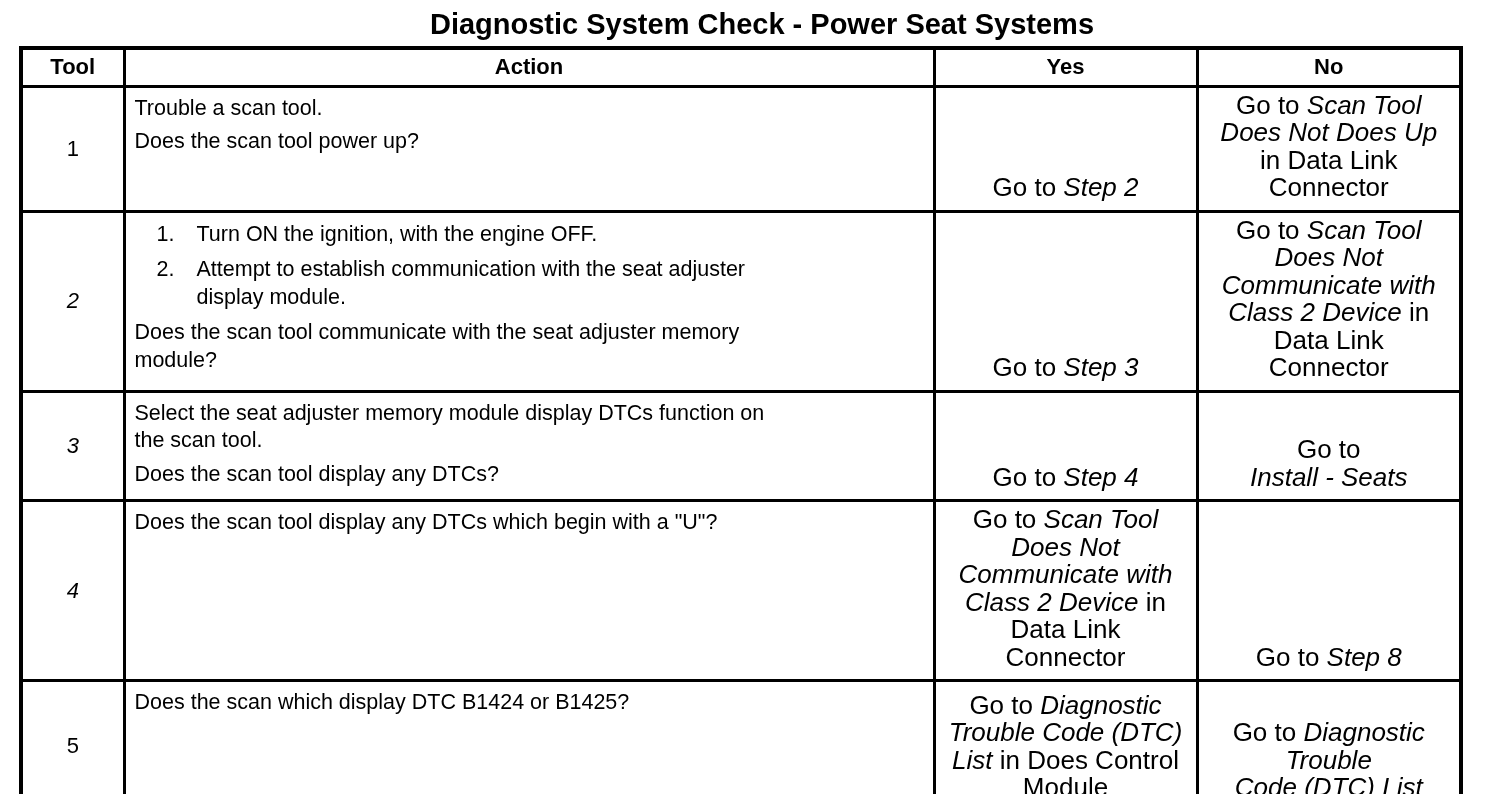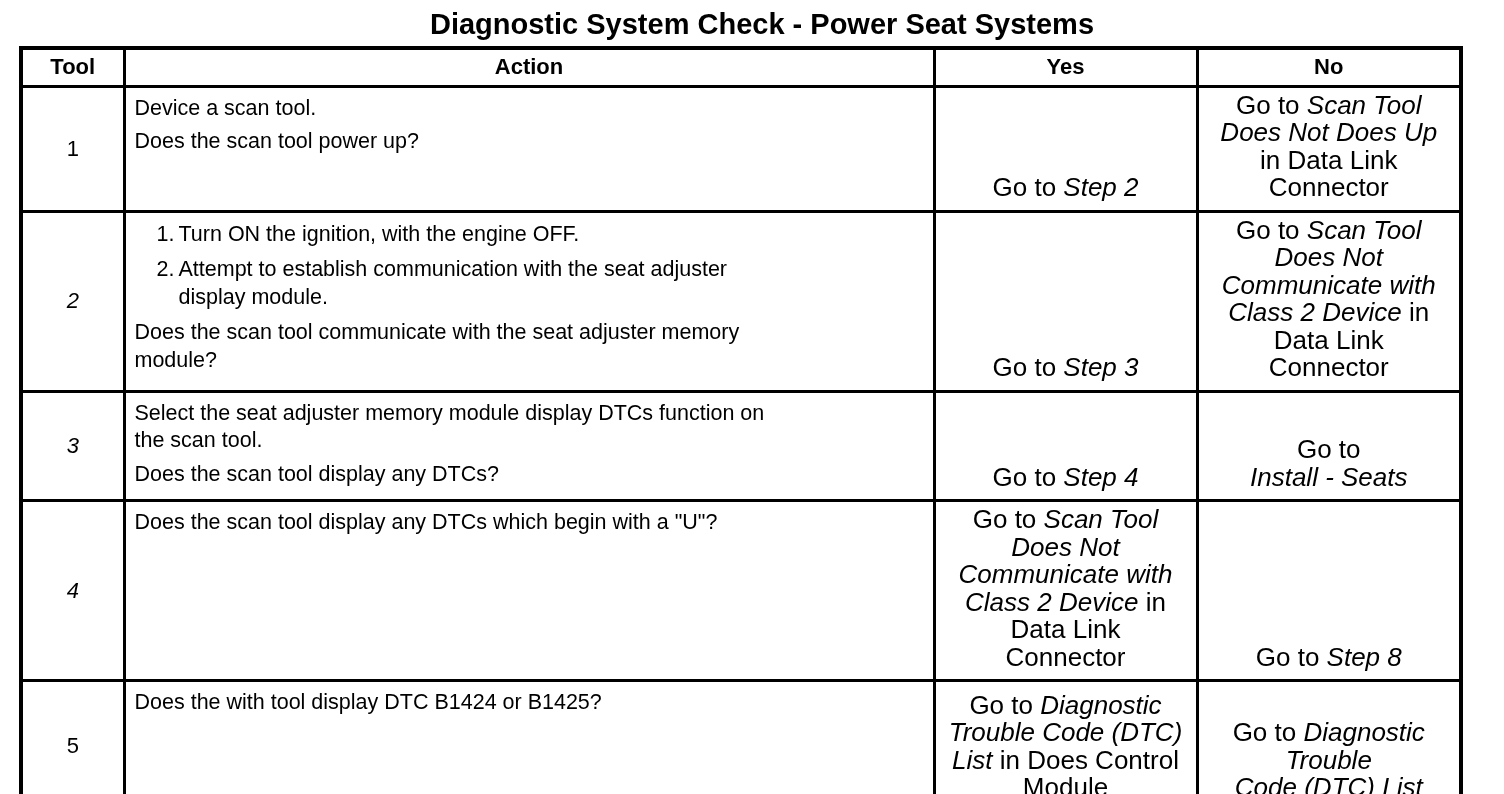--- a/index.html
+++ b/index.html
@@ -70,21 +70,21 @@
     display: flex;
     line-height: 27px;
     margin: 3px 0 8px 0;
   }
   .li-num {
     flex: none;
     width: 26px;
     margin-left: 14px;
     text-align: right;
   }
-  .li-text { margin-left: 4px; }
+  .li-text { margin-left: 22px; }
 
   td.col-yes, td.col-no {
     vertical-align: bottom;
     text-align: center;
     font-size: 26px;
     padding: 4px 6px 8px 6px;
   }
   .line { line-height: 27.5px; }
   em { font-style: italic; }
 </style>
@@ -107,21 +107,21 @@
           <th>Action</th>
           <th>Yes</th>
           <th>No</th>
         </tr>
     </thead>
     <tbody id="table-body">
         <tr>
           <td class="col-step">1</td>
           <td class="col-action">
             <div class="para">
-              <div class="line"><span>Device a scan tool.</span></div>
+              <div class="line"><span>Trouble a scan tool.</span></div>
             </div>
             <div class="para">
               <div class="line"><span>Does the scan tool power up?</span></div>
             </div>
           </td>
           <td class="col-yes">
             <div class="line"><span>Go to </span><em>Step 2</em></div>
           </td>
           <td class="col-no">
             <div class="line"><span>Go to </span><em>Scan Tool</em></div>
@@ -198,21 +198,21 @@
             <div class="line"><span>Connector</span></div>
           </td>
           <td class="col-no">
             <div class="line"><span>Go to </span><em>Step 8</em></div>
           </td>
         </tr>
         <tr>
           <td class="col-step">5</td>
           <td class="col-action">
             <div class="para">
-              <div class="line"><span>Does the with tool display DTC B1424 or B1425?</span></div>
+              <div class="line"><span>Does the scan which display DTC B1424 or B1425?</span></div>
             </div>
           </td>
           <td class="col-yes">
             <div class="line"><span>Go to </span><em>Diagnostic</em></div>
             <div class="line"><em>Trouble Code (DTC)</em></div>
             <div class="line"><em>List</em><span> in Does Control</span></div>
             <div class="line"><span>Module</span></div>
           </td>
           <td class="col-no">
             <div class="line"><span>Go to </span><em>Diagnostic</em></div>

